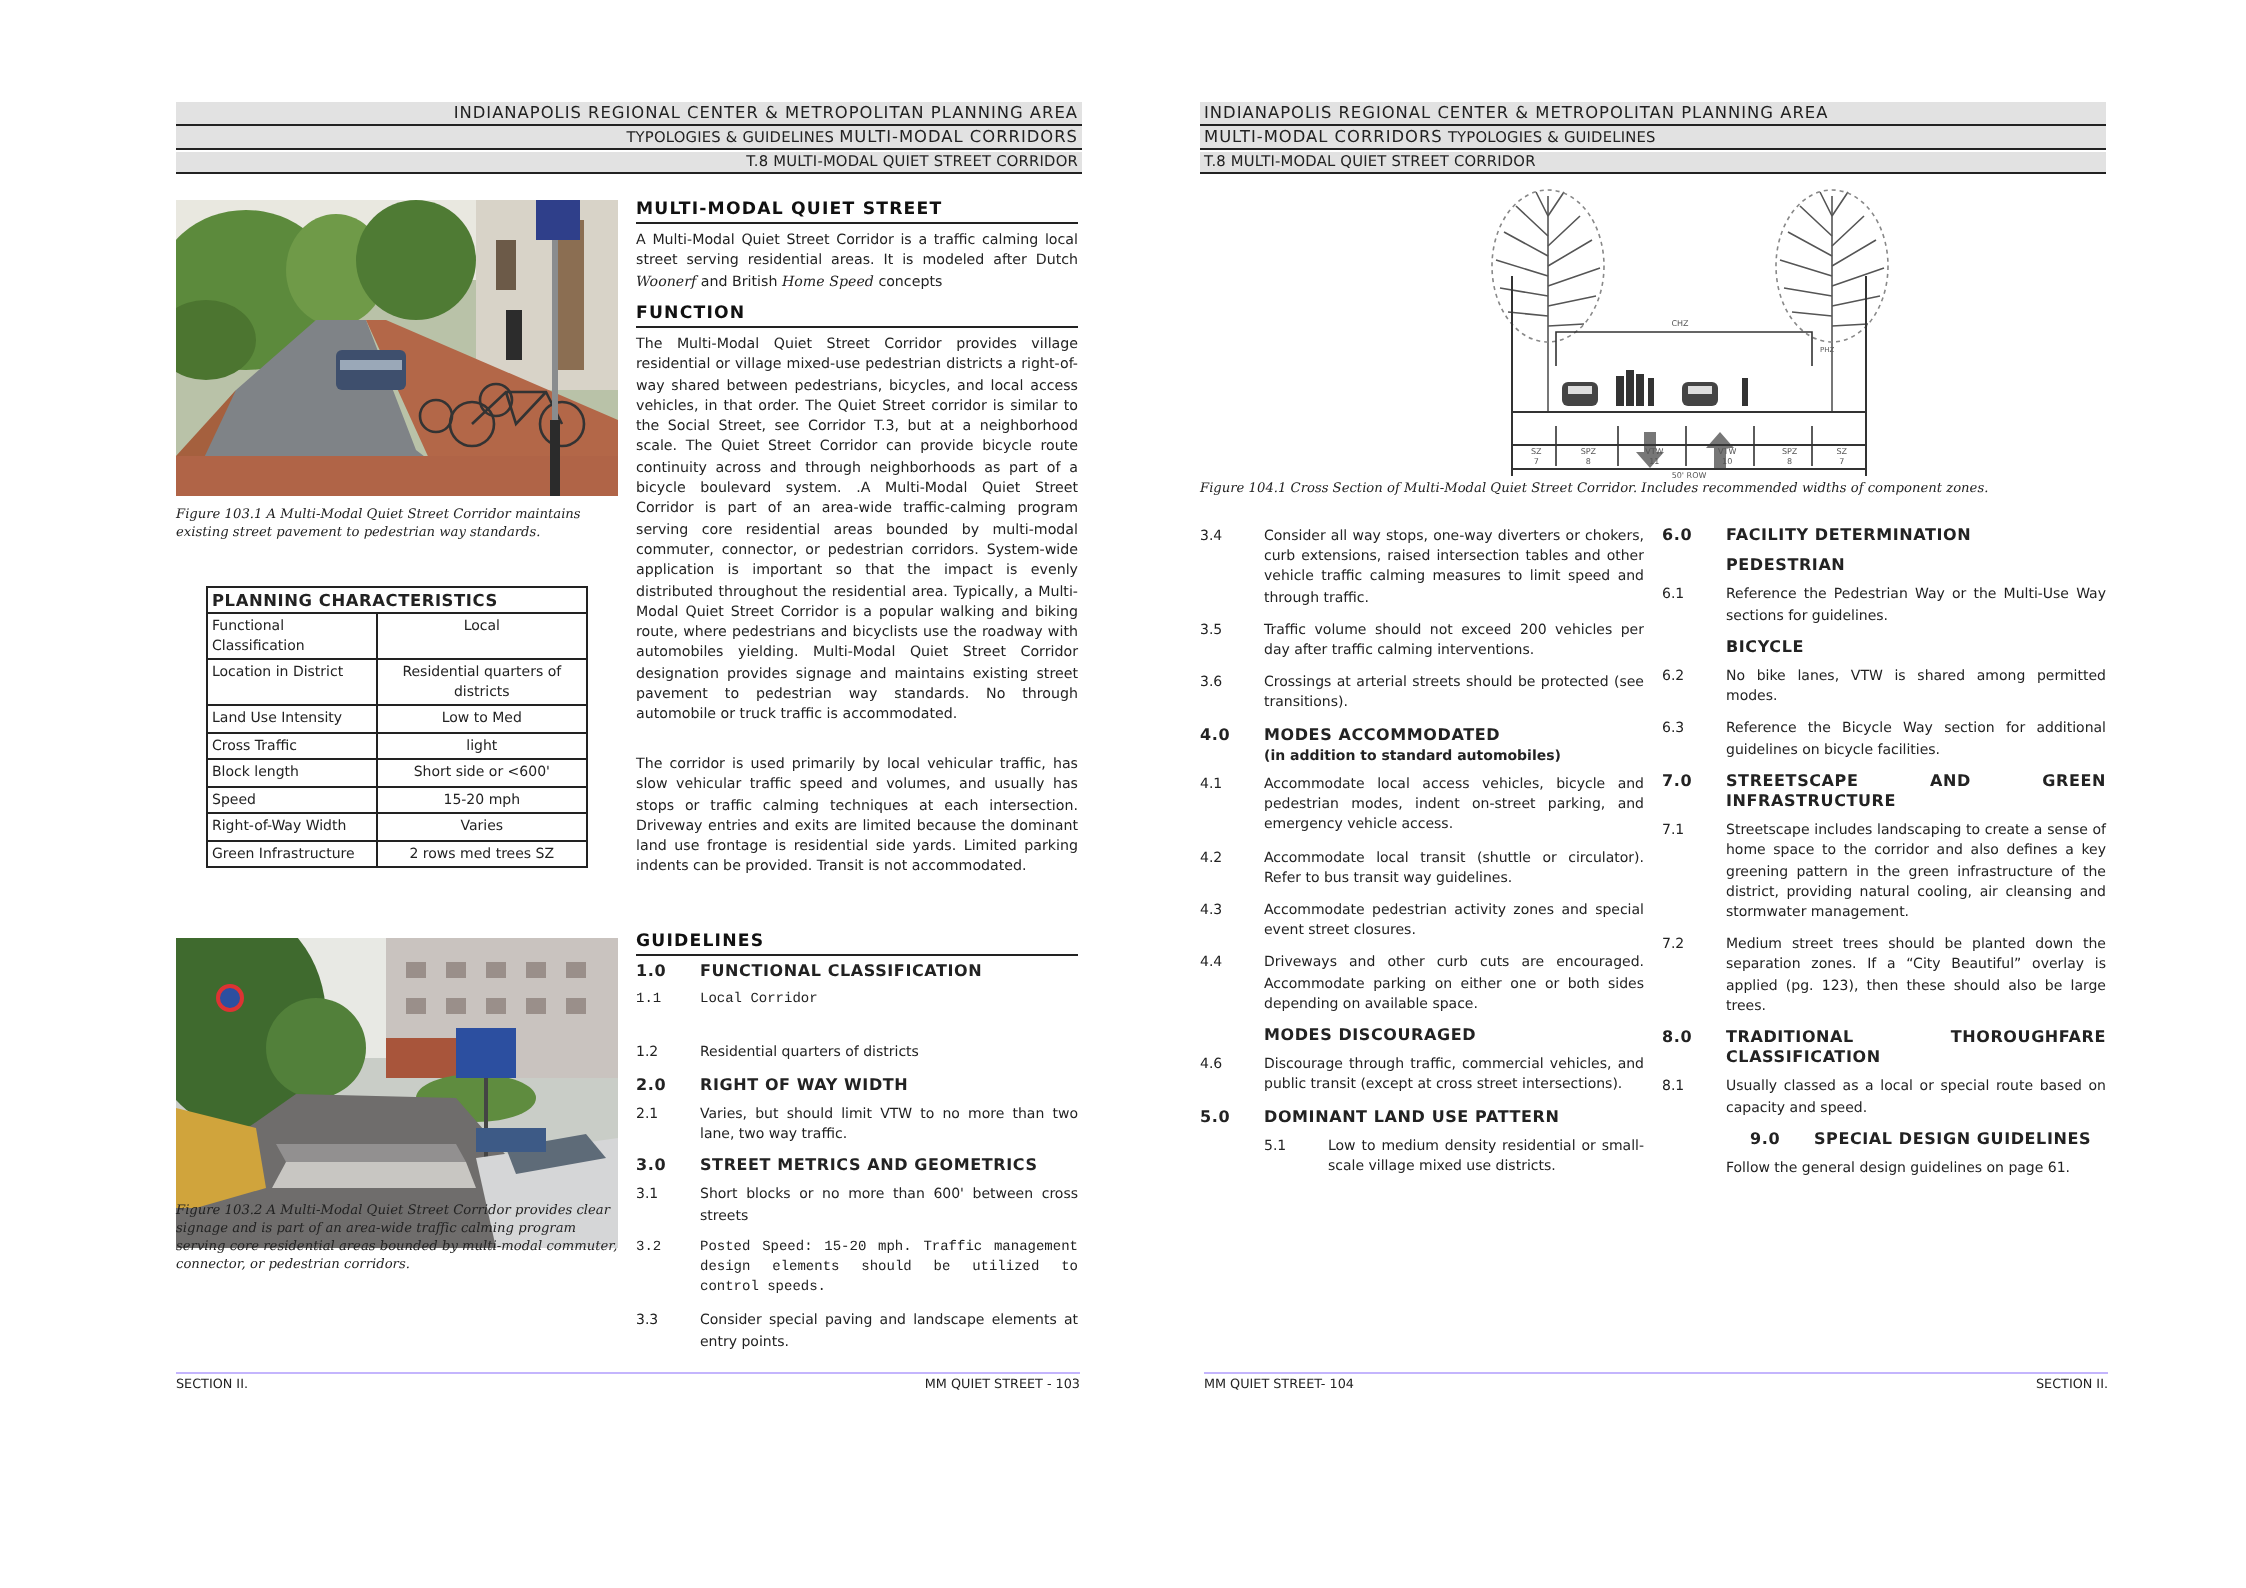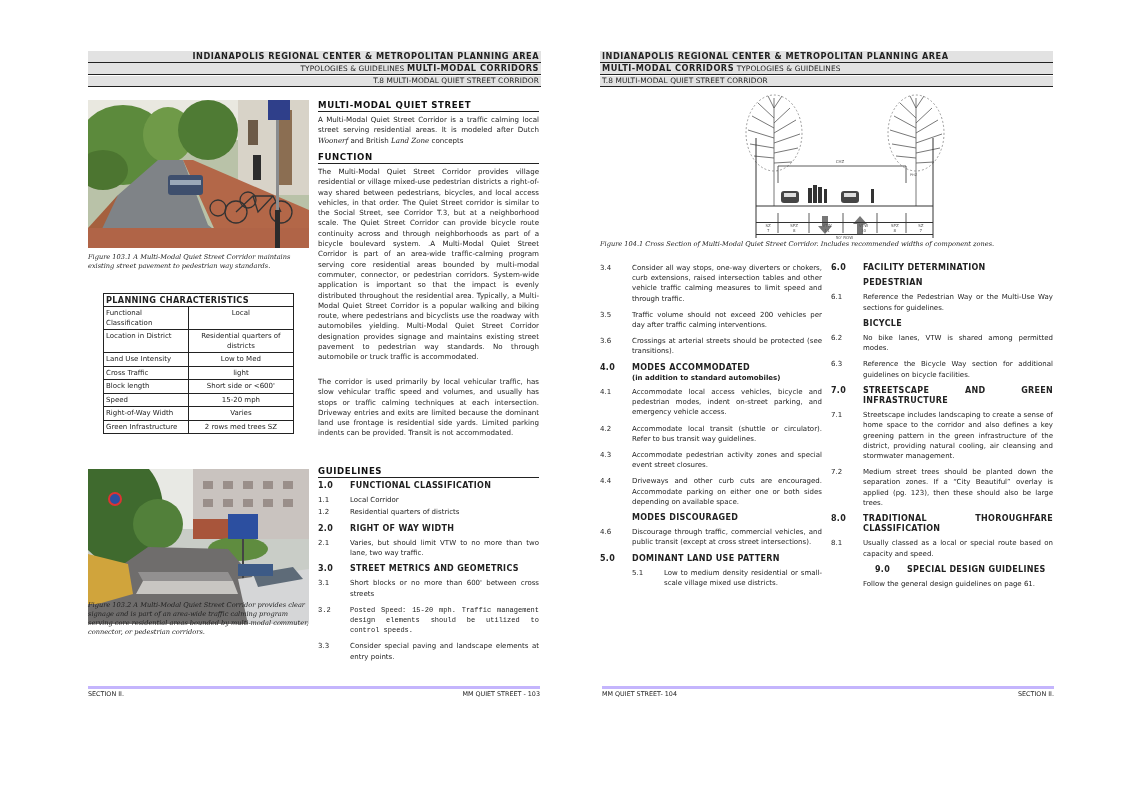--- a/index.html
+++ b/index.html
@@ -7,42 +7,42 @@
   .page { position:absolute; top:0; height:794px; }
   #p103 { left:0; width:561px; }
   #p104 { left:562px; width:561px; }
 
   .hdr { position:absolute; top:51px; width:453px; }
   #p103 .hdr { left:88px; }
   #p104 .hdr { left:38px; }
   .hrow { background:#e2e2e2; border-bottom:1.3px solid #222; height:10.5px; line-height:10.5px; font-size:8px; padding:0 2px; margin-bottom:0.8px; white-space:nowrap; }
   #p103 .hrow { text-align:right; }
   #p104 .hrow { text-align:left; }
-  .hrow .heavy { font-family:"DejaVu Sans", sans-serif; font-weight:bold; font-size:8.2px; letter-spacing:0.5px; }
+  .hrow .heavy { font-family:"DejaVu Sans", sans-serif; font-weight:normal; font-size:8.2px; letter-spacing:0.5px; }
   .hrow .light { font-size:7.4px; letter-spacing:0.1px; }
 
   .photo { position:absolute; overflow:hidden; }
   .cap { position:absolute; font-family:"DejaVu Serif", serif; font-style:italic; font-size:6.6px; line-height:9px; color:#222; }
 
   .sec-h { position:absolute; font-weight:bold; font-size:8.6px; letter-spacing:0.6px; border-bottom:1px solid #222; padding-bottom:1px; width:221px; color:#111; }
   .para { position:absolute; width:221px; font-size:7.1px; line-height:10.3px; text-align:justify; color:#222; }
   .para i { font-family:"DejaVu Serif", serif; }
 
   table.char { position:absolute; border-collapse:collapse; font-size:7px; color:#222; }
   table.char td { border:1.3px solid #222; padding:1px 2px; height:10.5px; line-height:10px; vertical-align:top; }
   table.char td.v { text-align:center; }
   table.char th { border:1.3px solid #222; text-align:left; font-size:8.2px; padding:1px 2px; letter-spacing:0.3px; }
 
   .gl { position:absolute; font-size:7px; line-height:10.2px; color:#222; }
   .gl .it { position:relative; }
   .gl .num { position:absolute; left:0; width:30px; }
   .gl .txt { margin-left:32px; text-align:justify; }
   .gl .head .num, .gl .head .txt { font-weight:bold; font-size:8px; letter-spacing:0.3px; }
 
-  .foot { position:absolute; top:686px; height:10px; font-size:6.4px; color:#222; border-top:3px solid #c4b5fd; padding-top:1px; }
+  .foot { position:absolute; top:686px; height:10px; font-size:6.4px; color:#222; border-top:1px solid #c4b5fd; padding-top:1px; }
 </style>
 </head>
 <body>
 
 <div class="page" id="p103">
   <div class="hdr">
     <div class="hrow"><span class="heavy">INDIANAPOLIS REGIONAL CENTER &amp; METROPOLITAN PLANNING AREA</span></div>
     <div class="hrow"><span class="light">TYPOLOGIES &amp; GUIDELINES</span> <span class="heavy">MULTI-MODAL CORRIDORS</span></div>
     <div class="hrow"><span class="light">T.8 MULTI-MODAL QUIET STREET CORRIDOR</span></div>
   </div>
@@ -151,33 +151,33 @@
       <polygon points="0,85 40,95 45,125 10,135 0,135" fill="#d0a43c"></polygon>
       <polygon points="150,110 221,100 221,155 160,155" fill="#d5d6d7"></polygon>
       <polygon points="165,105 205,98 215,110 170,118" fill="#5e6b78"></polygon>
       <rect x="150" y="95" width="35" height="12" fill="#3d5a86"></rect>
     </svg>
   </div>
   <div class="cap" style="left:88px;top:601px;width:222px;">Figure 103.2 A Multi-Modal Quiet Street Corridor provides clear signage and is part of an area-wide traffic calming program serving core residential areas bounded by multi-modal commuter, connector, or pedestrian corridors.</div>
 
   <div class="sec-h" style="left:318px;top:100px;">MULTI-MODAL QUIET STREET</div>
   <div class="para" style="left:318px;top:115px;">
-    <span>A Multi-Modal Quiet Street Corridor is a traffic calming local street serving residential areas. It is modeled after Dutch </span><i>Woonerf</i><span> and British </span><i>Land Zone</i><span> concepts</span>
+    <span>A Multi-Modal Quiet Street Corridor is a traffic calming local street serving residential areas. It is modeled after Dutch </span><i>Woonerf</i><span> and British </span><i>Home Speed</i><span> concepts</span>
   </div>
   <div class="sec-h" style="left:318px;top:152px;">FUNCTION</div>
   <div class="para" style="left:318px;top:167px;">The Multi-Modal Quiet Street Corridor provides village residential or village mixed-use pedestrian districts a right-of-way shared between pedestrians, bicycles, and local access vehicles, in that order. The Quiet Street corridor is similar to the Social Street, see Corridor T.3, but at a neighborhood scale. The Quiet Street Corridor can provide bicycle route continuity across and through neighborhoods as part of a bicycle boulevard system. .A Multi-Modal Quiet Street Corridor is part of an area-wide traffic-calming program serving core residential areas bounded by multi-modal commuter, connector, or pedestrian corridors. System-wide application is important so that the impact is evenly distributed throughout the residential area. Typically, a Multi-Modal Quiet Street Corridor is a popular walking and biking route, where pedestrians and bicyclists use the roadway with automobiles yielding. Multi-Modal Quiet Street Corridor designation provides signage and maintains existing street pavement to pedestrian way standards. No through automobile or truck traffic is accommodated.</div>
   <div class="para" style="left:318px;top:377px;">The corridor is used primarily by local vehicular traffic, has slow vehicular traffic speed and volumes, and usually has stops or traffic calming techniques at each intersection. Driveway entries and exits are limited because the dominant land use frontage is residential side yards. Limited parking indents can be provided. Transit is not accommodated.</div>
 
   <div class="sec-h" style="left:318px;top:466px;">GUIDELINES</div>
   <div class="gl" id="gl103" style="left:318px;top:481px;width:221px;">
       <div class="it head" style="margin-bottom: 4px;">
         <span class="num">1.0</span>
         <div class="txt">FUNCTIONAL CLASSIFICATION</div>
       </div>
-      <div class="it" style="margin-bottom: 2px;">
+      <div class="it" style="margin-bottom: 16px; font-family: Liberation Mono, monospace;">
         <span class="num">1.1</span>
         <div class="txt">Local Corridor</div>
       </div>
       <div class="it" style="margin-bottom: 6px;">
         <span class="num">1.2</span>
         <div class="txt">Residential quarters of districts</div>
       </div>
       <div class="it head" style="margin-bottom: 4px;">
         <span class="num">2.0</span>
         <div class="txt">RIGHT OF WAY WIDTH</div>

